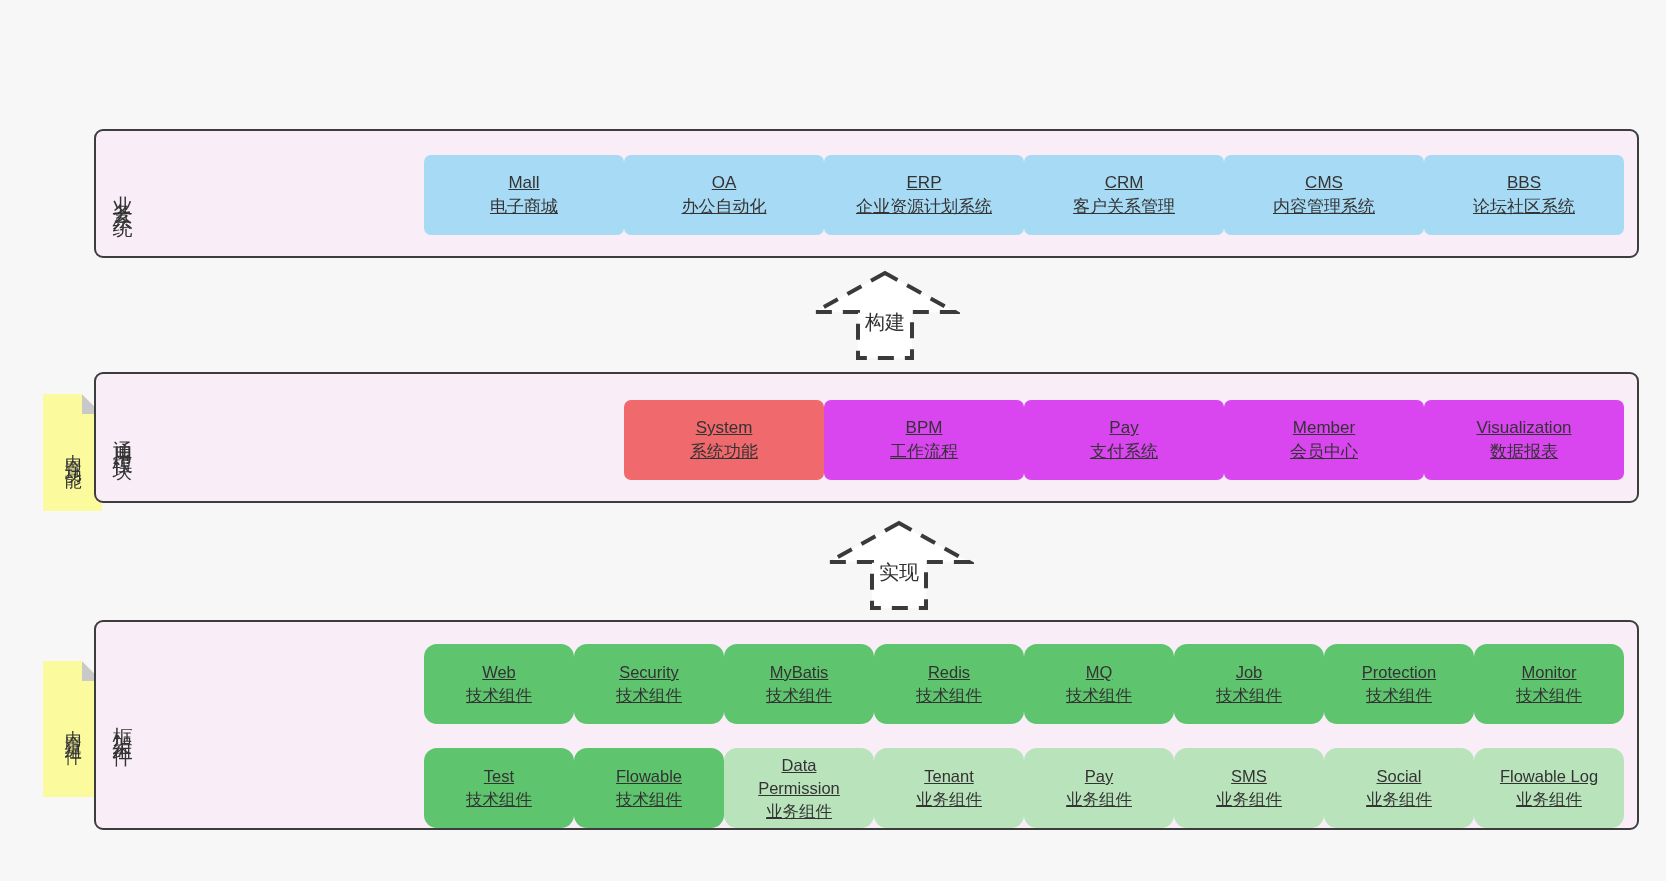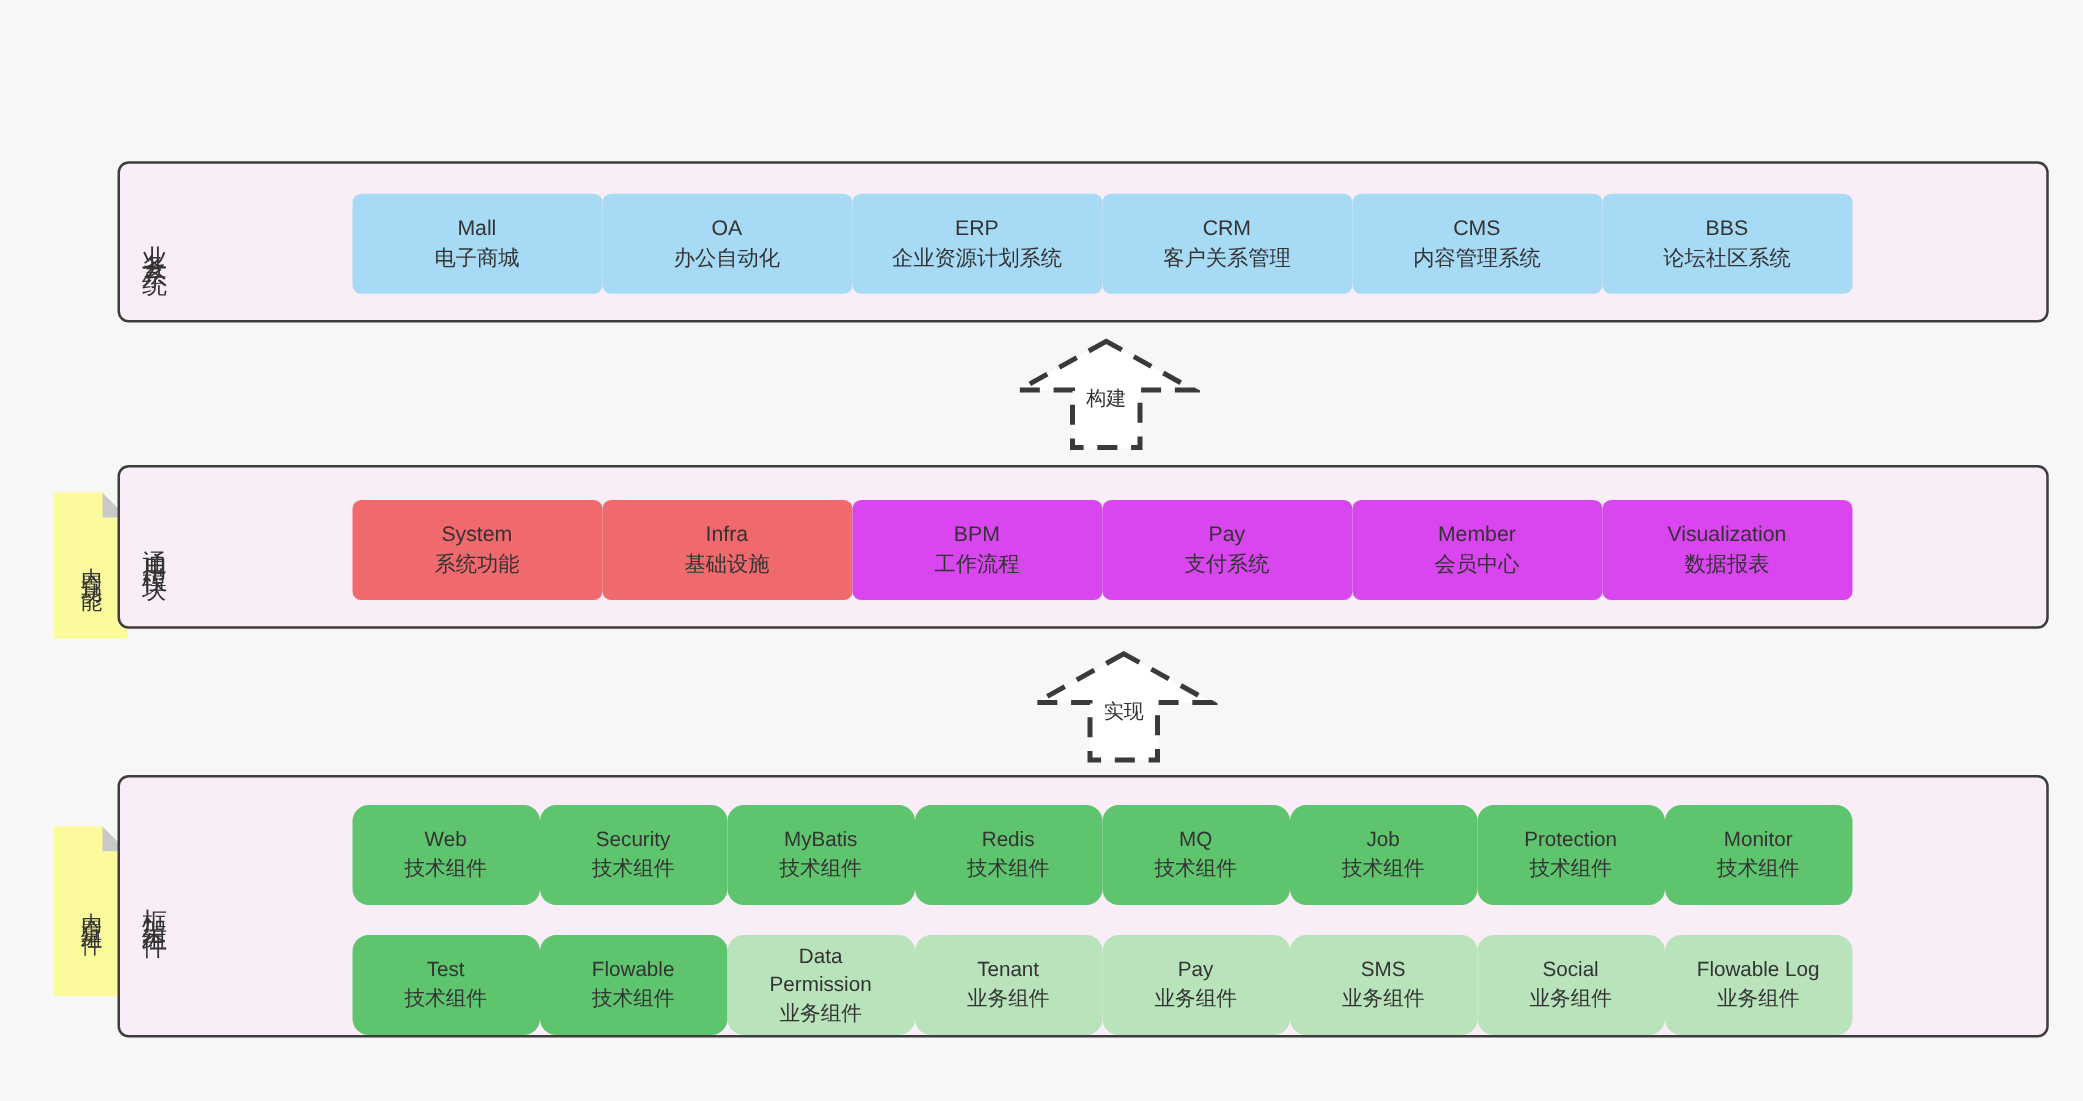--- a/index.html
+++ b/index.html
@@ -17,22 +17,22 @@
   .layer-label{
     position:absolute;left:16px;top:0;bottom:0;
     display:flex;align-items:center;justify-content:center;
     font-size:20px;color:#333;
   }
   .v-text{
     writing-mode:vertical-rl;text-orientation:upright;
     letter-spacing:7px;line-height:1.1;
   }
   .box-row{
-    position:absolute;left:61px;right:31px;
-    display:flex;justify-content:center;align-items:stretch;
+    position:absolute;left:61px;right:13px;
+    display:flex;justify-content:flex-end;align-items:stretch;text-decoration:underline;
   }
   .box{
     box-sizing:border-box;height:80px;border-radius:7px;
     display:flex;flex-direction:column;align-items:center;justify-content:center;
     text-align:center;line-height:24px;font-size:17px;
     padding:4px 24px;
   }
   .box.wide{width:200px;}
   .box.narrow{width:150px;font-size:16.5px;line-height:23px;padding:4px 22px;border-radius:13px;}
   .blue{background:#a7daf4;}
@@ -52,21 +52,21 @@
   }
   .note::before{
     content:'';position:absolute;top:0;right:0;width:0;height:0;
     border-bottom:20px solid #c9c9c9;border-right:20px solid transparent;
   }
   .note .v-text{letter-spacing:6px;}
   .arrow{position:absolute;width:150px;height:92px;z-index:1;}
   .arrow svg{display:block;}
   .arrow-label{
     position:absolute;left:50%;top:38px;transform:translateX(-50%);
-    background:#ffffff;padding:1px 5px;font-size:16px;color:#333;
+    background:#ffffff;padding:1px 5px;font-size:20px;color:#333;
     white-space:nowrap;
   }
   
   #layer1{top:129px;height:129px;}
   #layer1 .box-row{top:24px;}
   #layer2{top:372px;height:131px;}
   #layer2 .box-row{top:26px;}
   #layer3{top:620px;height:210px;}
   #layer3 .row-a{top:22px;}
   #layer3 .row-b{top:126px;}
@@ -126,24 +126,20 @@
 
 <div class="layer" id="layer2">
   <div class="layer-label">
     <span class="v-text">通用模块</span>
   </div>
   <div class="box-row">
     <div class="box wide red">
       <div>System</div>
       <div>系统功能</div>
     </div>
-    <div class="box wide red">
-      <div>Infra</div>
-      <div>基础设施</div>
-    </div>
     <div class="box wide pink">
       <div>BPM</div>
       <div>工作流程</div>
     </div>
     <div class="box wide pink">
       <div>Pay</div>
       <div>支付系统</div>
     </div>
     <div class="box wide pink">
       <div>Member</div>

